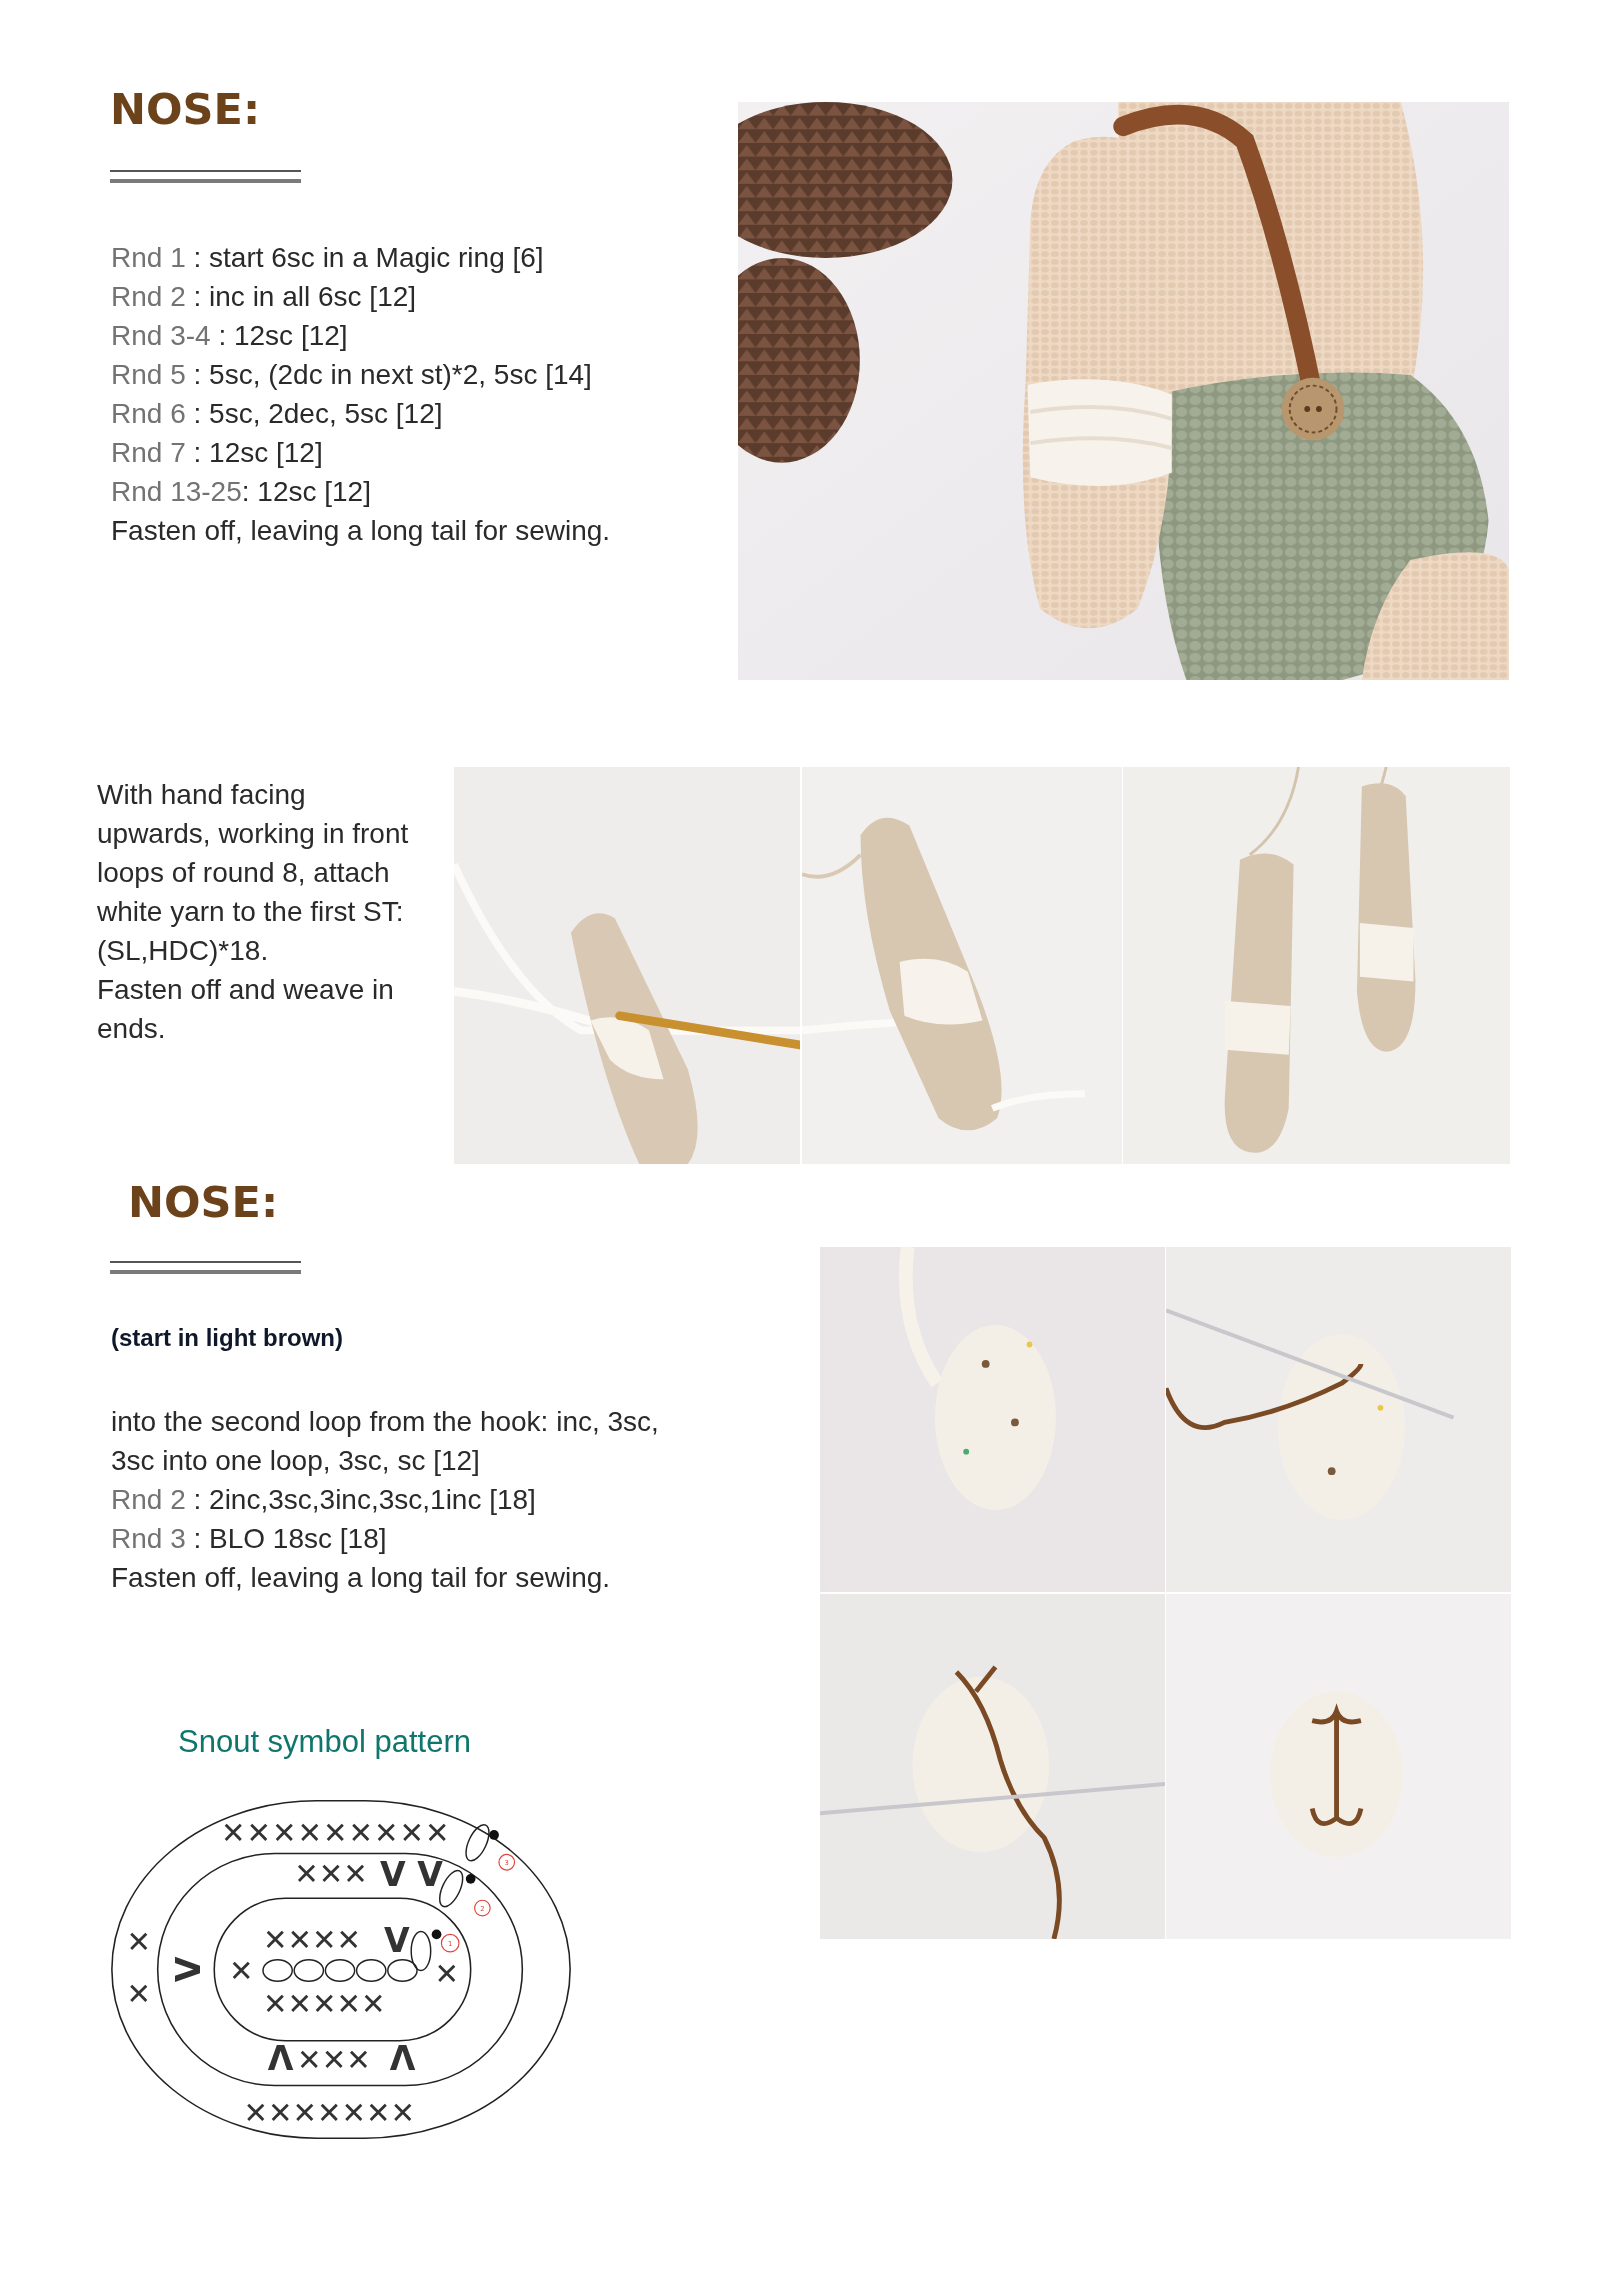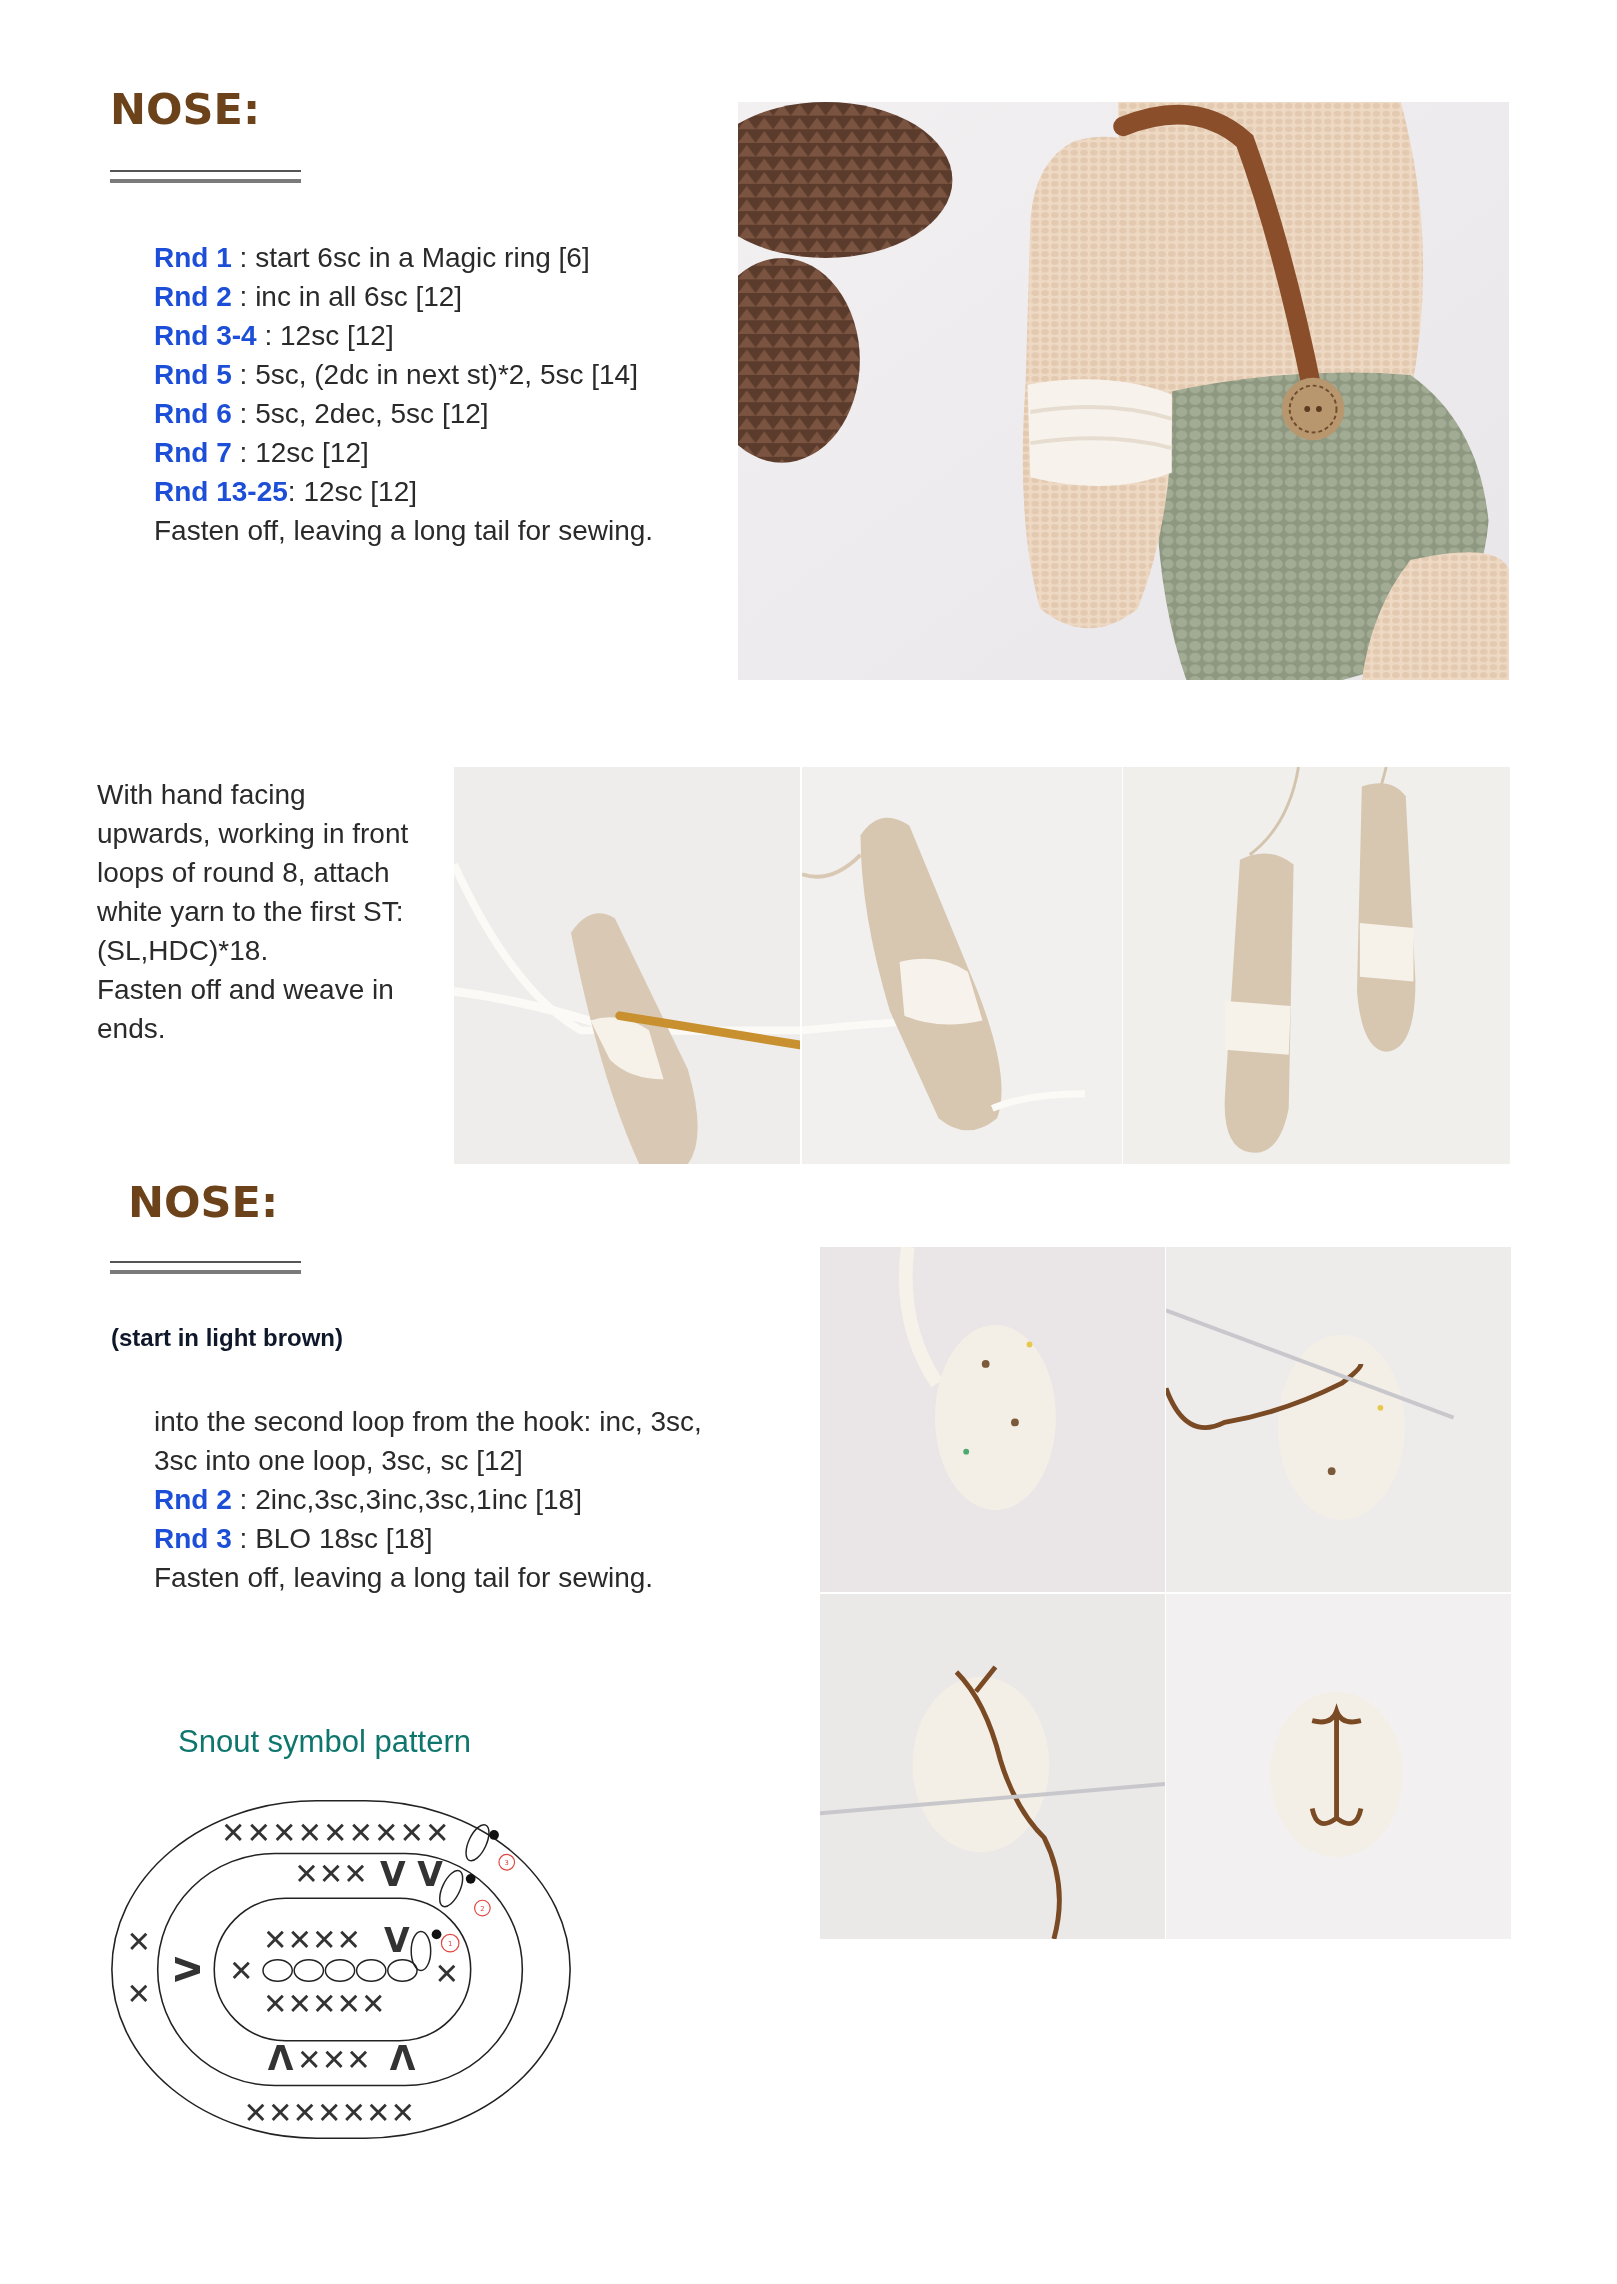--- a/index.html
+++ b/index.html
@@ -6,21 +6,21 @@
   body{width:1618px;height:2284px;position:relative;overflow:hidden;
        font-family:"Liberation Sans","DejaVu Sans",sans-serif;color:#2a2a2a;}
   .abs{position:absolute;}
   .heading{font-family:"DejaVu Sans","Liberation Sans",sans-serif;font-weight:bold;
            color:#6b4219;font-size:43px;letter-spacing:0px;line-height:1;}
   .rule{position:absolute;width:191px;}
   .rule .thin{height:2px;background:#555;margin-bottom:6.8px;}
   .rule .thick{height:3.9px;background:#7a7a7a;}
   .lines{font-size:28px;line-height:39px;}
   .lines div{white-space:nowrap;}
-  .lines b{font-weight:bold;color:#1d4ed8;margin-left:43px;}
+  .lines b{font-weight:normal;color:#737373;}
   .para{font-size:28px;line-height:39px;}
   .photo{position:absolute;overflow:hidden;}
   .photo svg{display:block;width:100%;height:100%;}
   .diagram-title{font-size:31px;color:#0f766e;}
 </style>
 </head>
 <body>
 
 <div class="abs heading" style="left:110px;top:88px;">NOSE:</div>
 <div class="rule" style="left:110px;top:170px;">

